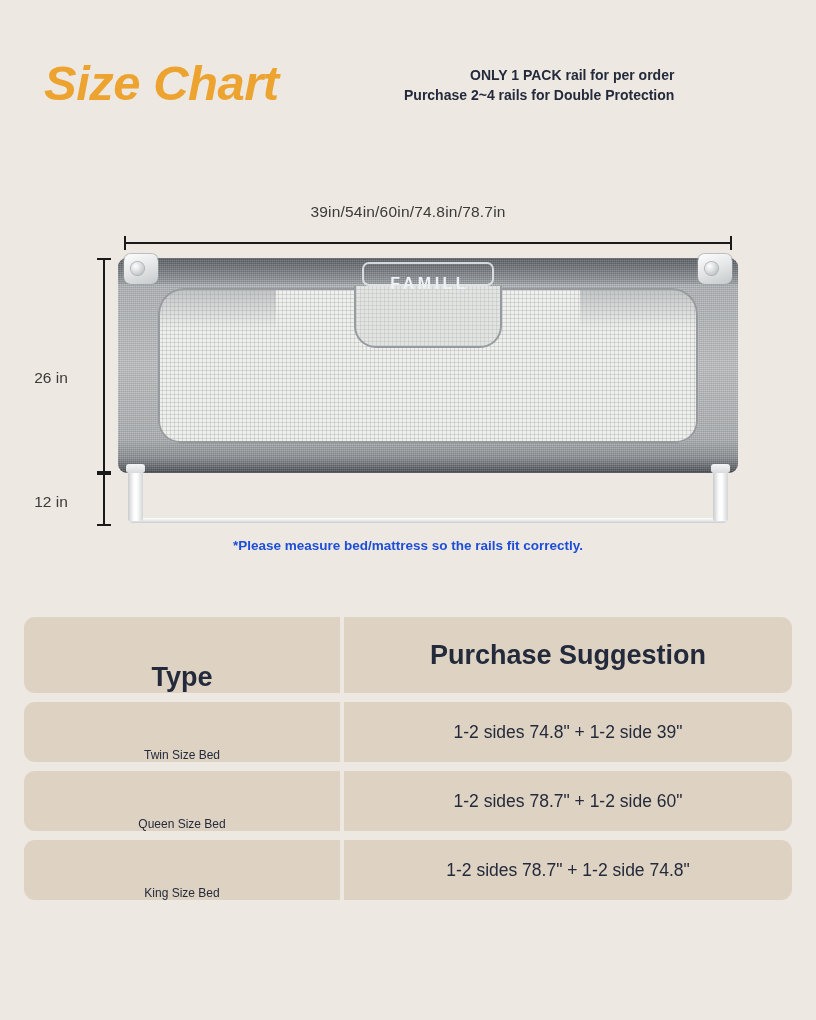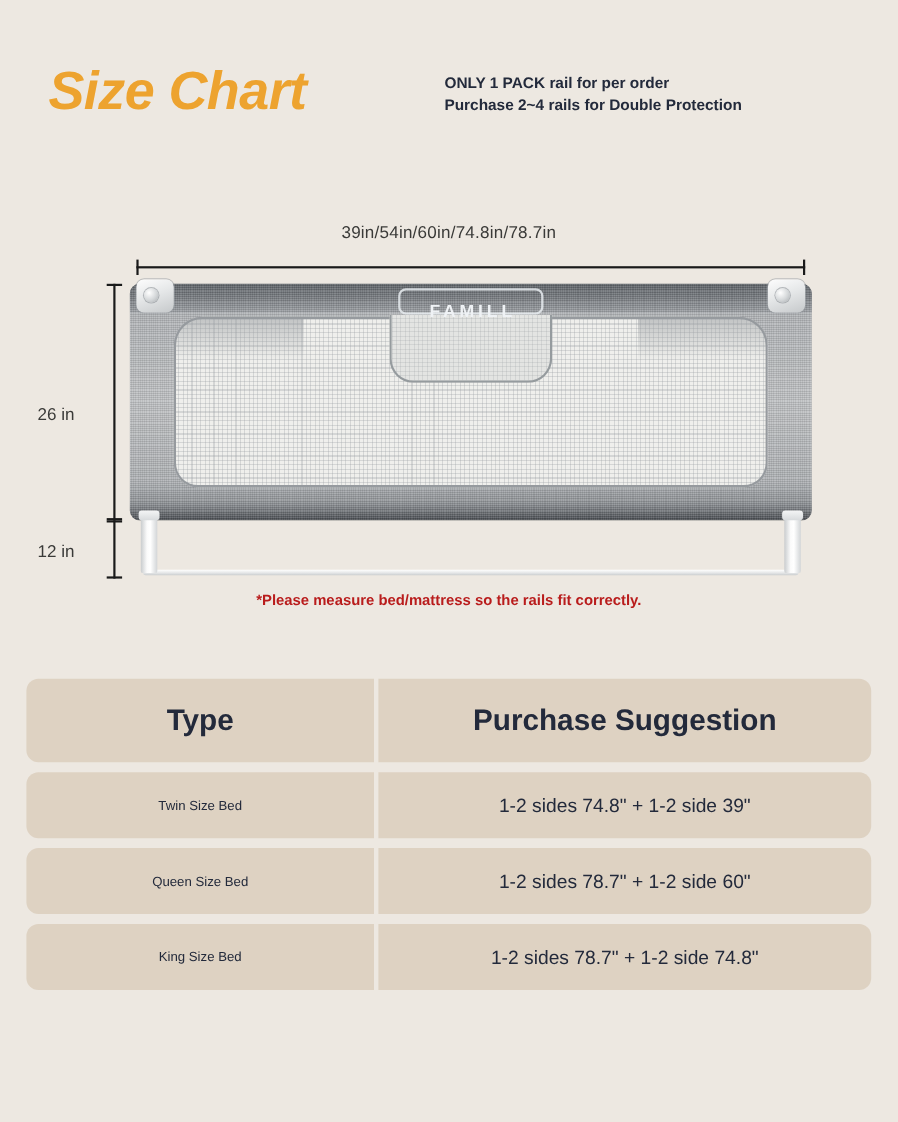--- a/index.html
+++ b/index.html
@@ -14,21 +14,21 @@
     background: #EDE8E1;
     font-family: "Liberation Sans", sans-serif;
     position: relative;
     color: #232A3B;
   }
 
   
   .header {
     position: absolute;
     left: 0; top: 0;
-    width: 816px; height: 150px;
+    width: 816px; height: 150px; text-align: right;
   }
 
   .title {
     position: absolute;
     left: 44px; top: 59px;
     font-size: 49px;
     font-weight: bold;
     font-style: italic;
     letter-spacing: -0.5px;
     color: #EDA32F;
@@ -275,42 +275,42 @@
   .leg-cap.l { left: 8px; }
   .leg-cap.r { right: 8px; }
 
   .footnote {
     position: absolute;
     left: 0; top: 388px;
     width: 816px;
     text-align: center;
     font-size: 13.5px;
     font-weight: bold;
-    color: #b91c1c;
+    color: #1d4ed8;
   }
 
   
   .table {
     position: absolute;
     left: 24px; top: 617px;
     width: 768px;
   }
   .trow {
     display: flex;
     gap: 4px;
     margin-bottom: 9px;
   }
   .cell {
     background: #DED2C2;
     display: flex;
     align-items: center;
     justify-content: center;
     color: #232A3B;
   }
-  .cell.type   { width: 316px; border-radius: 11px 0 0 11px; }
+  .cell.type   { width: 316px; border-radius: 11px 0 0 11px; align-items: flex-end; }
   .cell.sugg   { width: 448px; border-radius: 0 11px 11px 0; }
 
   .trow.head .cell { height: 76px; }
   .trow.head .cell .txt {
     font-size: 27px;
     font-weight: bold;
   }
 
   .trow.body .cell { height: 60px; }
   .trow.body .cell .txt { font-size: 12px; }

